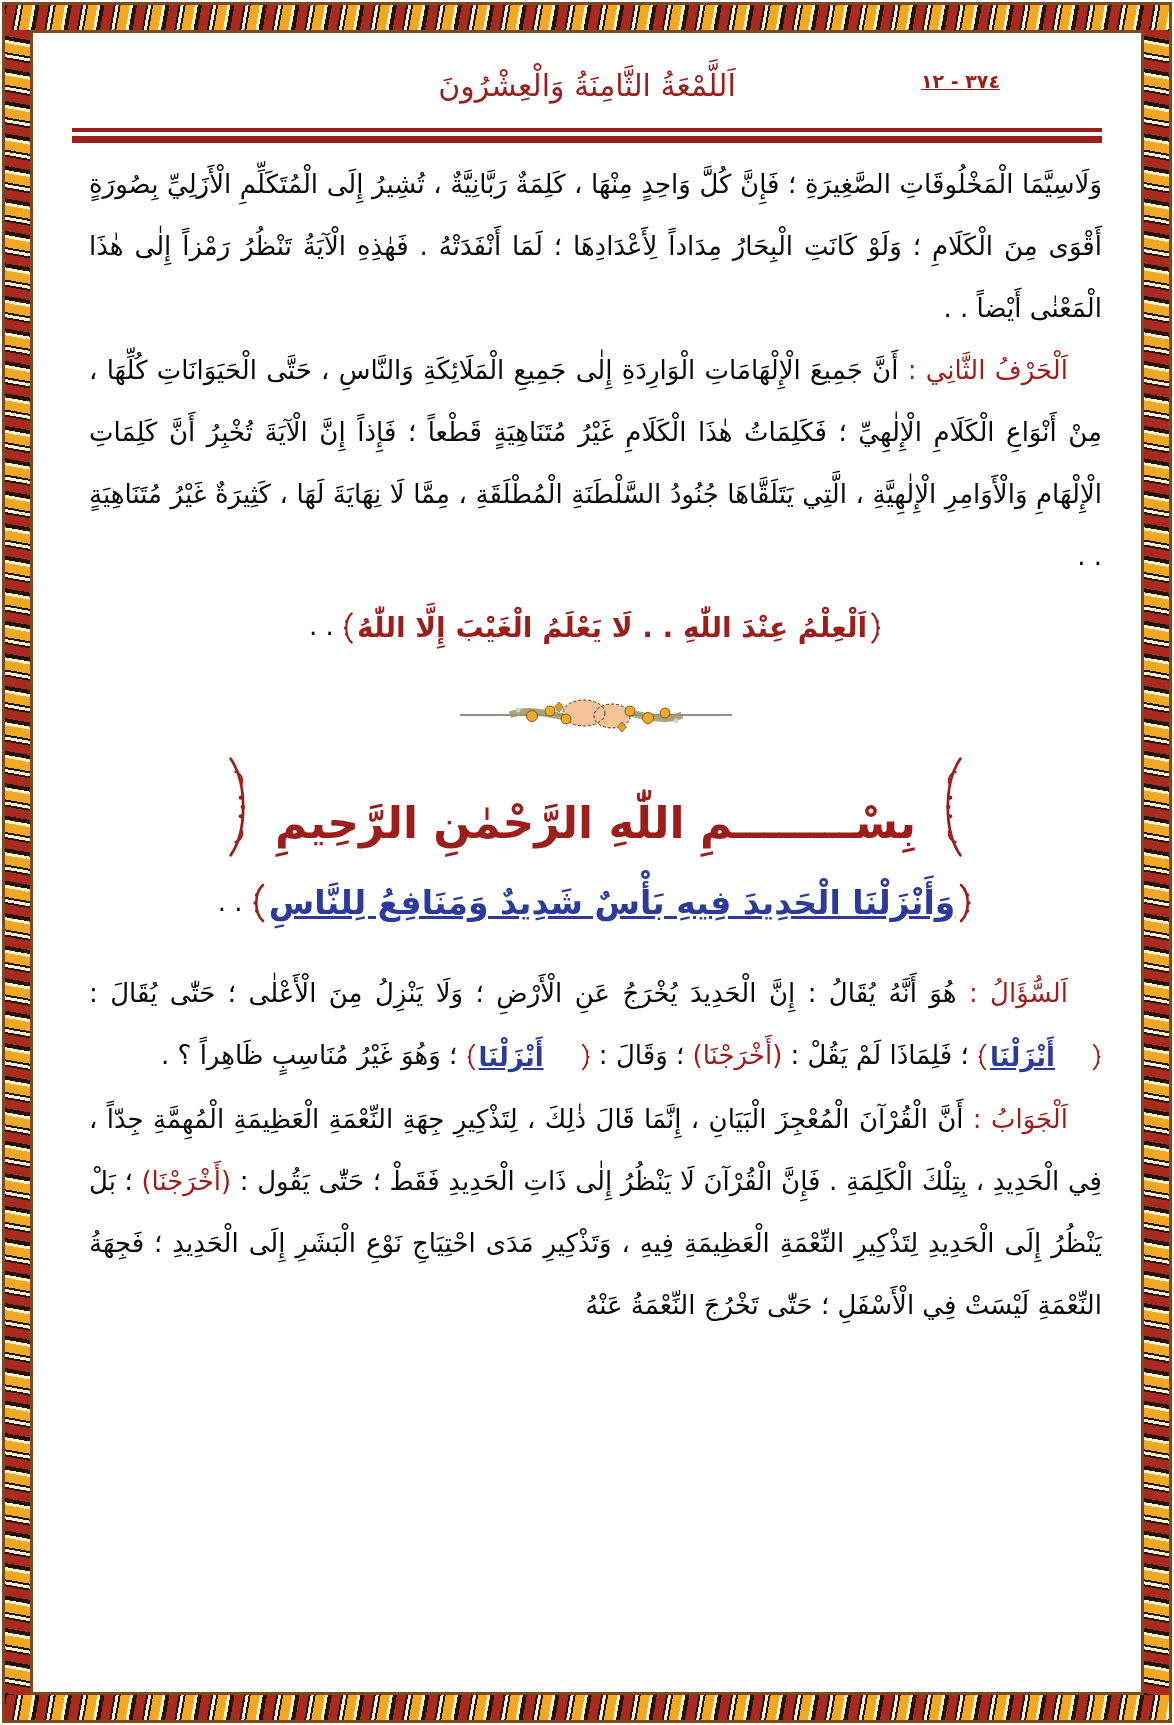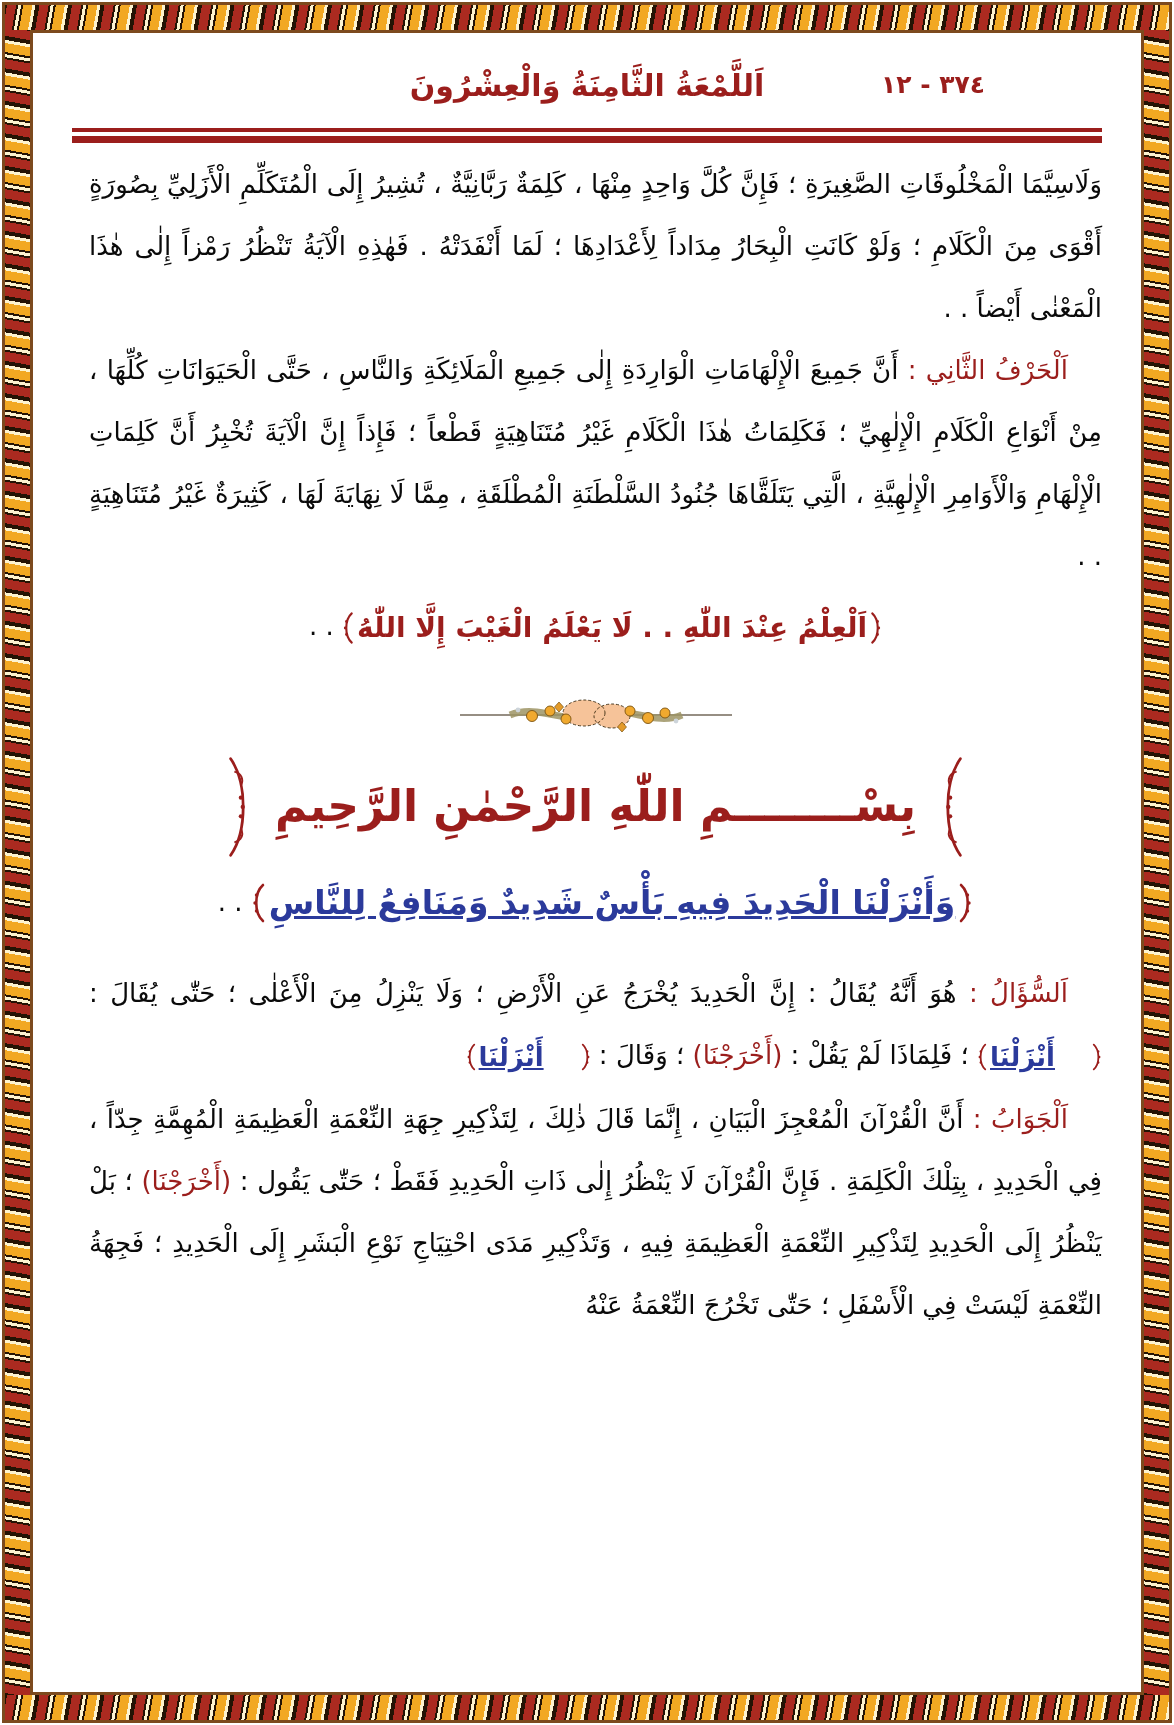--- a/index.html
+++ b/index.html
@@ -51,26 +51,26 @@
   .band-right{right:5px;}
   .frame-inner{position:absolute;inset:30px;border:3px solid var(--border-brown);pointer-events:none;}
   
   .content{
     position:absolute;inset:34px;padding:22px 38px 0;
     direction:rtl;
     color:var(--text-black);
   }
   header{position:relative;height:54px;margin-top:6px;}
   .page-num{
-    position:absolute;right:117px;top:8px;
-    color:var(--accent-red);font-weight:bold;font-size:25px;line-height:1.2;
+    position:absolute;right:102px;top:8px;
+    color:var(--accent-red);font-weight:bold;font-size:19px;line-height:1.2;text-decoration:underline;
   }
   .title{
     position:absolute;left:50%;transform:translateX(-50%);top:4px;
-    color:var(--accent-red);font-weight:bold;font-size:30px;line-height:1.3;white-space:nowrap;
+    color:var(--accent-red);font-weight:normal;font-size:30px;line-height:1.3;white-space:nowrap;
   }
   .double-rule{
     margin-top:12px;height:4px;
     border-top:4px solid var(--accent-red);
     border-bottom:7px solid var(--accent-red);
   }
   .body-text{margin-top:10px;margin-left:17px;}
   .block{margin:0;text-align:justify;font-size:26px;line-height:62px;}
   .block.center{text-align:center;}
   .block.indent{text-indent:34px;}
@@ -83,21 +83,21 @@
   .c-blue .btxt{color:var(--quran-blue);font-weight:bold;text-decoration:underline;}
   .c-red .btxt{color:var(--accent-red);font-weight:bold;}
   
   .quote{margin:4px 0 8px;line-height:70px;}
   .quote .btxt{font-size:28px;}
   .quote .bracket svg{height:36px;width:13px;}
   
   .divider-row{text-align:center;margin:30px 0 4px;line-height:0;}
   .divider-row svg{display:inline-block;}
   
-  .bismillah-row{display:flex;justify-content:center;align-items:center;gap:20px;margin:18px 0 4px;}
+  .bismillah-row{display:flex;justify-content:center;align-items:flex-end;gap:20px;margin:18px 0 4px;}
   .bismillah-text{color:var(--accent-red);font-weight:bold;font-size:44px;line-height:1.6;white-space:nowrap;}
   .flourish{display:inline-flex;color:var(--accent-red);}
   .flourish svg{height:104px;width:32px;display:block;}
   .flourish.left svg{transform:scaleX(-1);}
   
   .verse{margin:4px 0 20px;line-height:78px;}
   .verse .btxt{font-size:33px;}
   .verse .bracket svg{height:46px;width:16px;}
 </style>
 </head>
@@ -230,17 +230,17 @@
             </span>
 <span class="btxt">أَنْزَلْنَا</span>
   <span class="bracket">
               <svg viewBox="0 0 16 40" xmlns="http://www.w3.org/2000/svg">
                 <path d="M12 2 C3 10 3 30 12 38" fill="none" stroke="currentColor" stroke-width="2.6" stroke-linecap="round"></path>
                 <circle cx="5.5" cy="12" r="1.7" fill="currentColor"></circle>
                 <circle cx="4" cy="20" r="1.7" fill="currentColor"></circle>
                 <circle cx="5.5" cy="28" r="1.7" fill="currentColor"></circle>
               </svg>
             </span>
-</span></p>
+</span><span class="seg black"> ؛ وَهُوَ غَيْرُ مُنَاسِبٍ ظَاهِراً ؟ .</span></p>
         <p class="block indent"><span class="seg red">اَلْجَوَابُ : </span><span class="seg black">أَنَّ الْقُرْآنَ الْمُعْجِزَ الْبَيَانِ ، إِنَّمَا قَالَ ذٰلِكَ ، لِتَذْكِيرِ جِهَةِ النِّعْمَةِ الْعَظِيمَةِ الْمُهِمَّةِ جِدّاً ، فِي الْحَدِيدِ ، بِتِلْكَ الْكَلِمَةِ . فَإِنَّ الْقُرْآنَ لَا يَنْظُرُ إِلٰى ذَاتِ الْحَدِيدِ فَقَطْ ؛ حَتّٰى يَقُول : </span><span class="seg red">(أَخْرَجْنَا)</span><span class="seg black"> ؛ بَلْ يَنْظُرُ إِلَى الْحَدِيدِ لِتَذْكِيرِ النِّعْمَةِ الْعَظِيمَةِ فِيهِ ، وَتَذْكِيرِ مَدَى احْتِيَاجِ نَوْعِ الْبَشَرِ إِلَى الْحَدِيدِ ؛ فَجِهَةُ النِّعْمَةِ لَيْسَتْ فِي الْأَسْفَلِ ؛ حَتّٰى تَخْرُجَ النِّعْمَةُ عَنْهُ</span></p>
       </div>
   </div>
 </div>
 
 </body></html>

